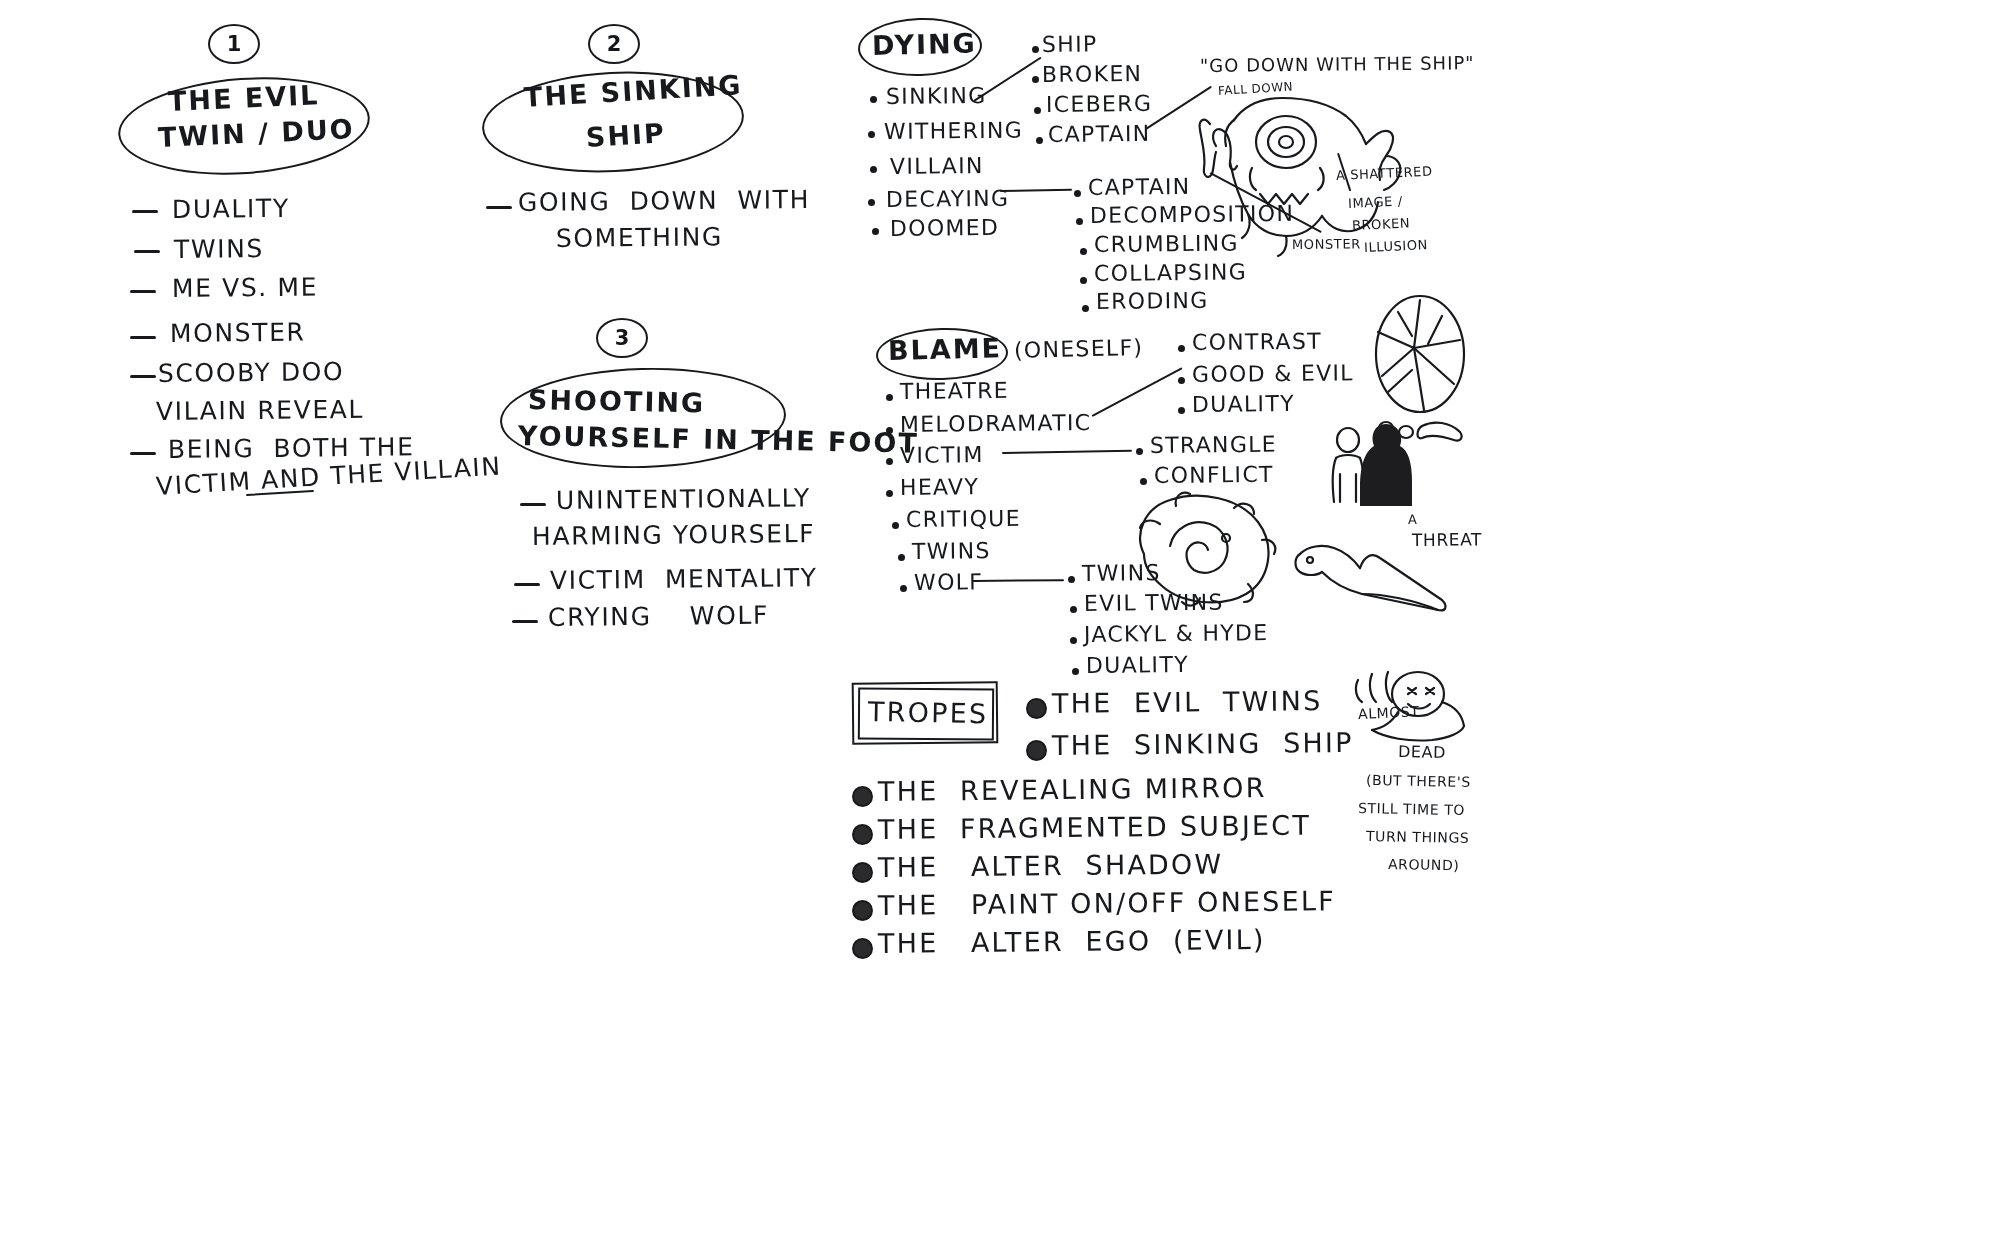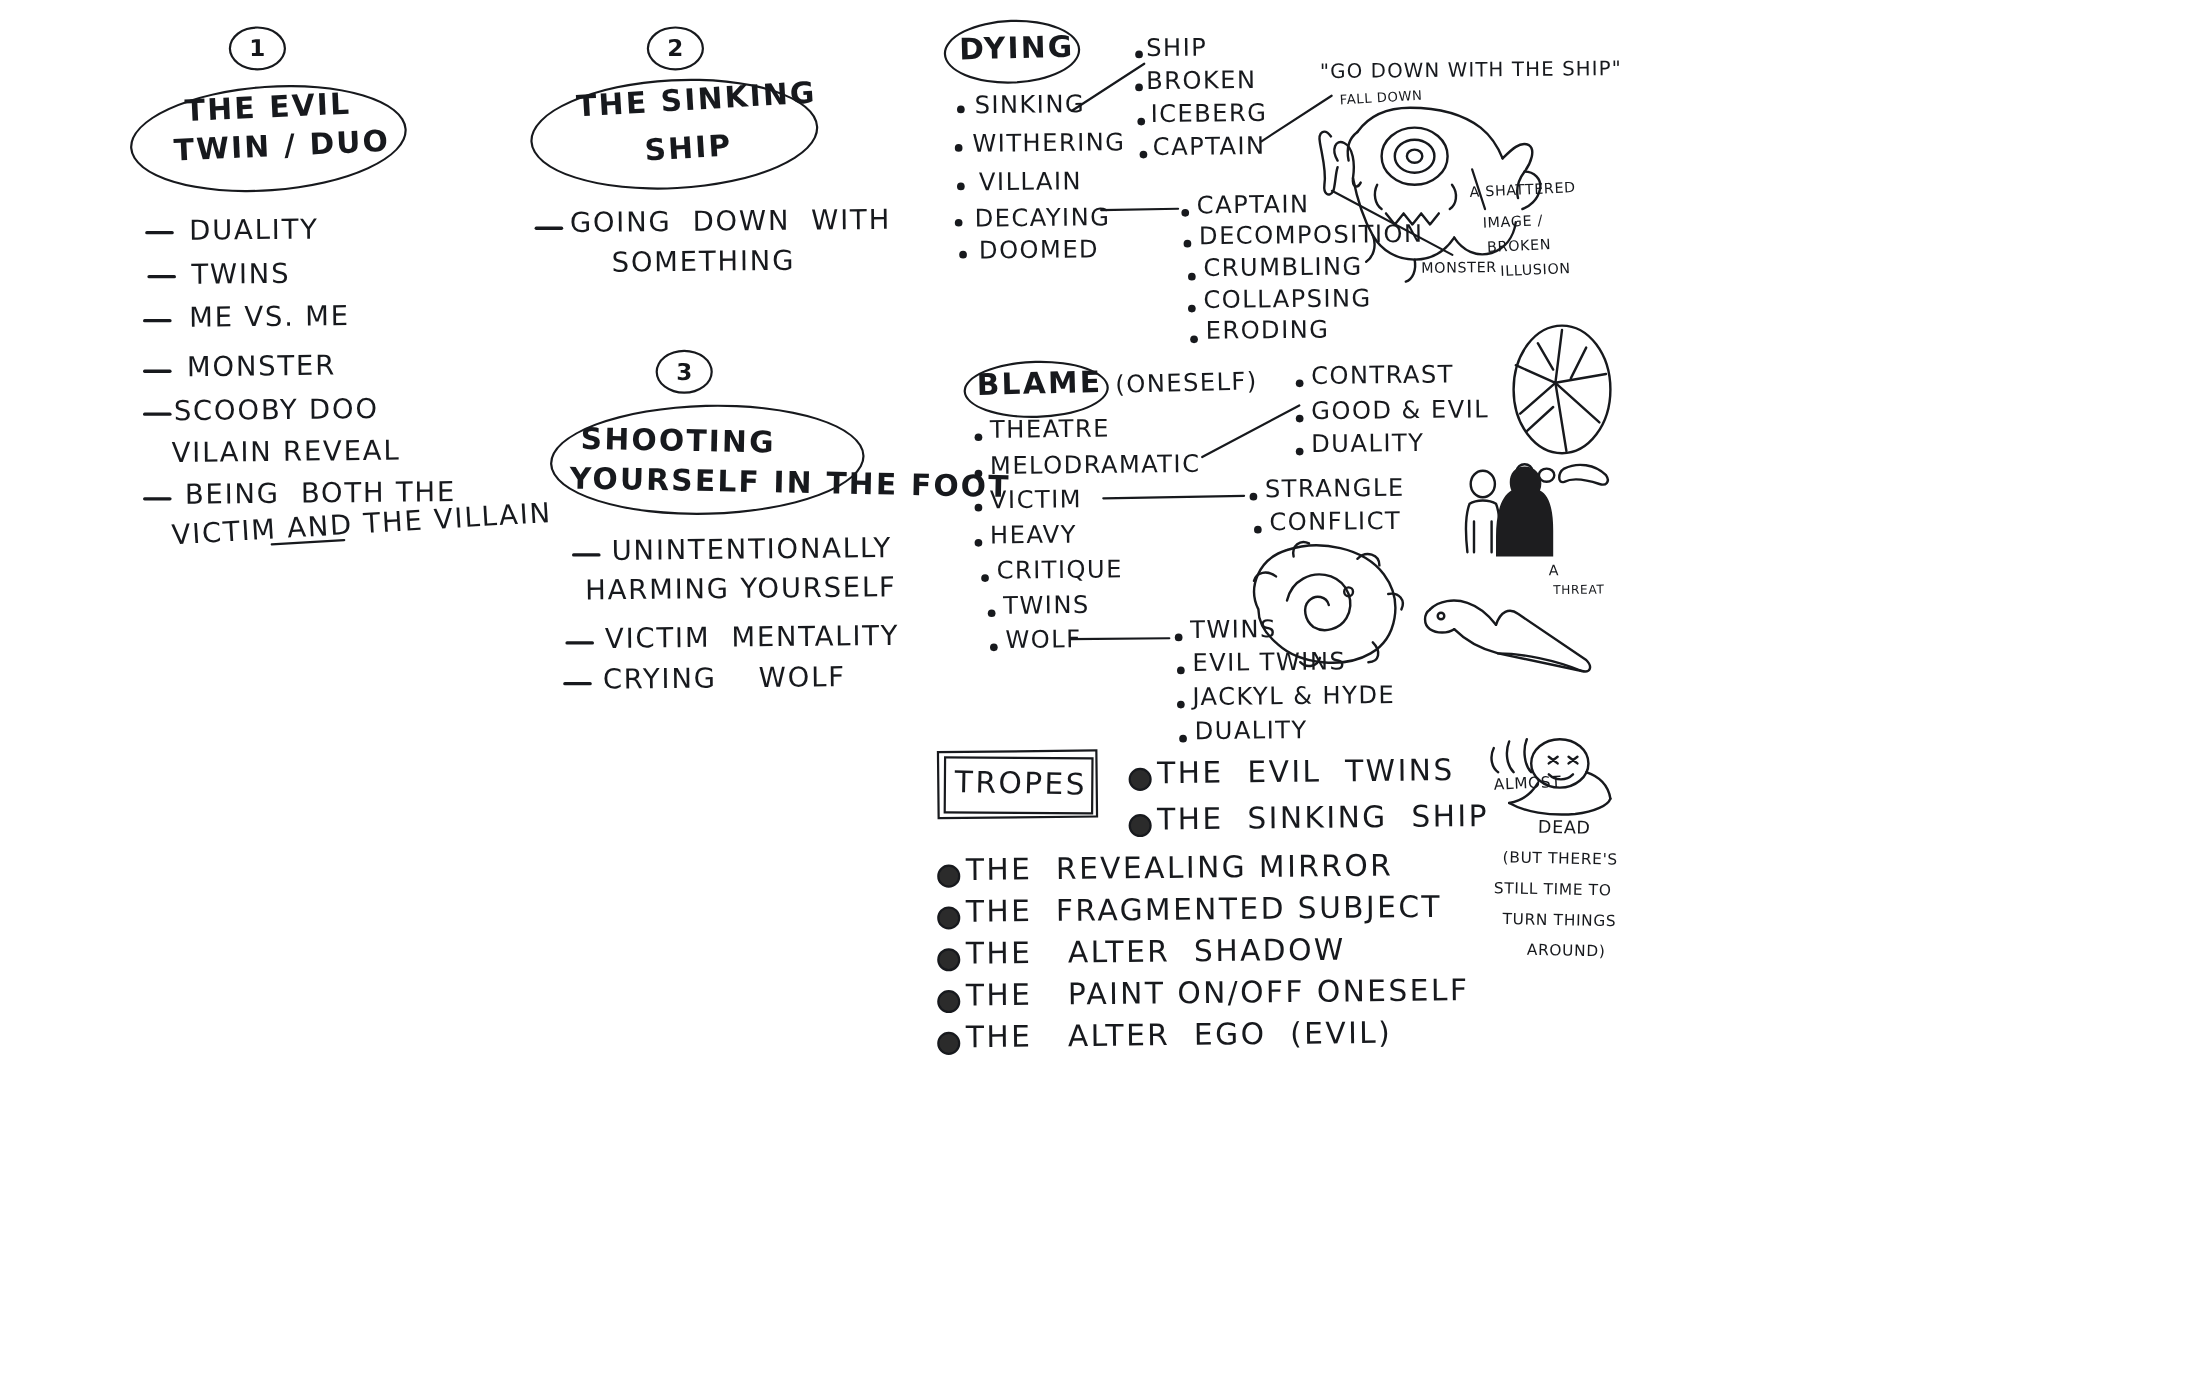--- a/index.html
+++ b/index.html
@@ -280,21 +280,21 @@
   </svg>
 
   <svg class="sketch" style="left:1288px;top:530px;width:170px;height:90px;" viewBox="0 0 170 90">
     <path d="M12 24 C6 28 6 38 12 42 C18 46 28 46 34 42"></path>
     <path d="M12 24 C20 16 34 14 46 18 C58 22 66 30 72 38"></path>
     <ellipse cx="22" cy="30" rx="3" ry="3"></ellipse>
     <path d="M34 42 C44 52 58 60 74 64 L150 80 C158 82 160 76 154 70 L92 28 C84 22 76 26 72 38"></path>
     <path d="M74 64 C96 64 126 70 150 80"></path>
   </svg>
   <div class="hw t-xtiny r4" style="left:1408px;top:512px;font-size:13px;">A</div>
-  <div class="hw t-xtiny r4" style="left:1412px;top:530px;font-size:11px;">THREAT</div>
+  <div class="hw t-xtiny r4" style="left:1412px;top:530px;font-size:17px;">THREAT</div>
 
   <div class="oval-small" style="left:876px;top:328px;width:128px;height:48px;transform:rotate(-1.5deg);"></div>
   <div class="hw t-title r1" style="left:888px;top:335px;">BLAME</div>
   <div class="hw t-small r1" style="left:1014px;top:338px;">(ONESELF)</div>
 
   <div class="bullet" style="left:886px;top:394px;"></div>
   <div class="hw t-small r4" style="left:900px;top:379px;">THEATRE</div>
 
   <div class="bullet" style="left:886px;top:427px;"></div>
   <div class="hw t-small r4" style="left:900px;top:412px;">MELODRAMATIC</div>

